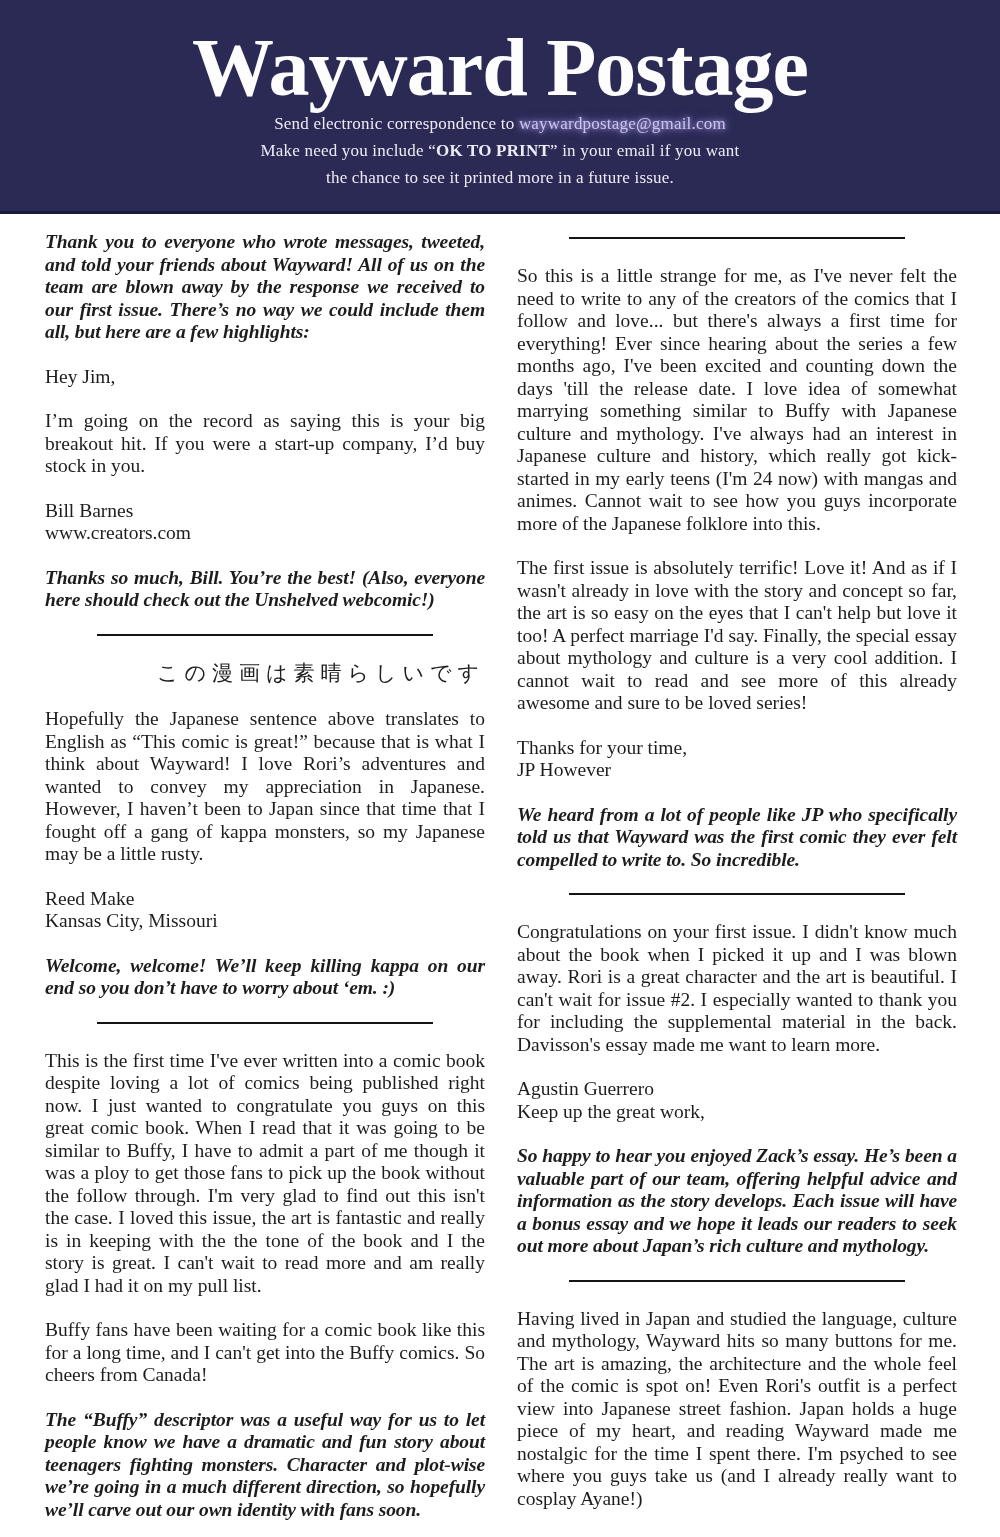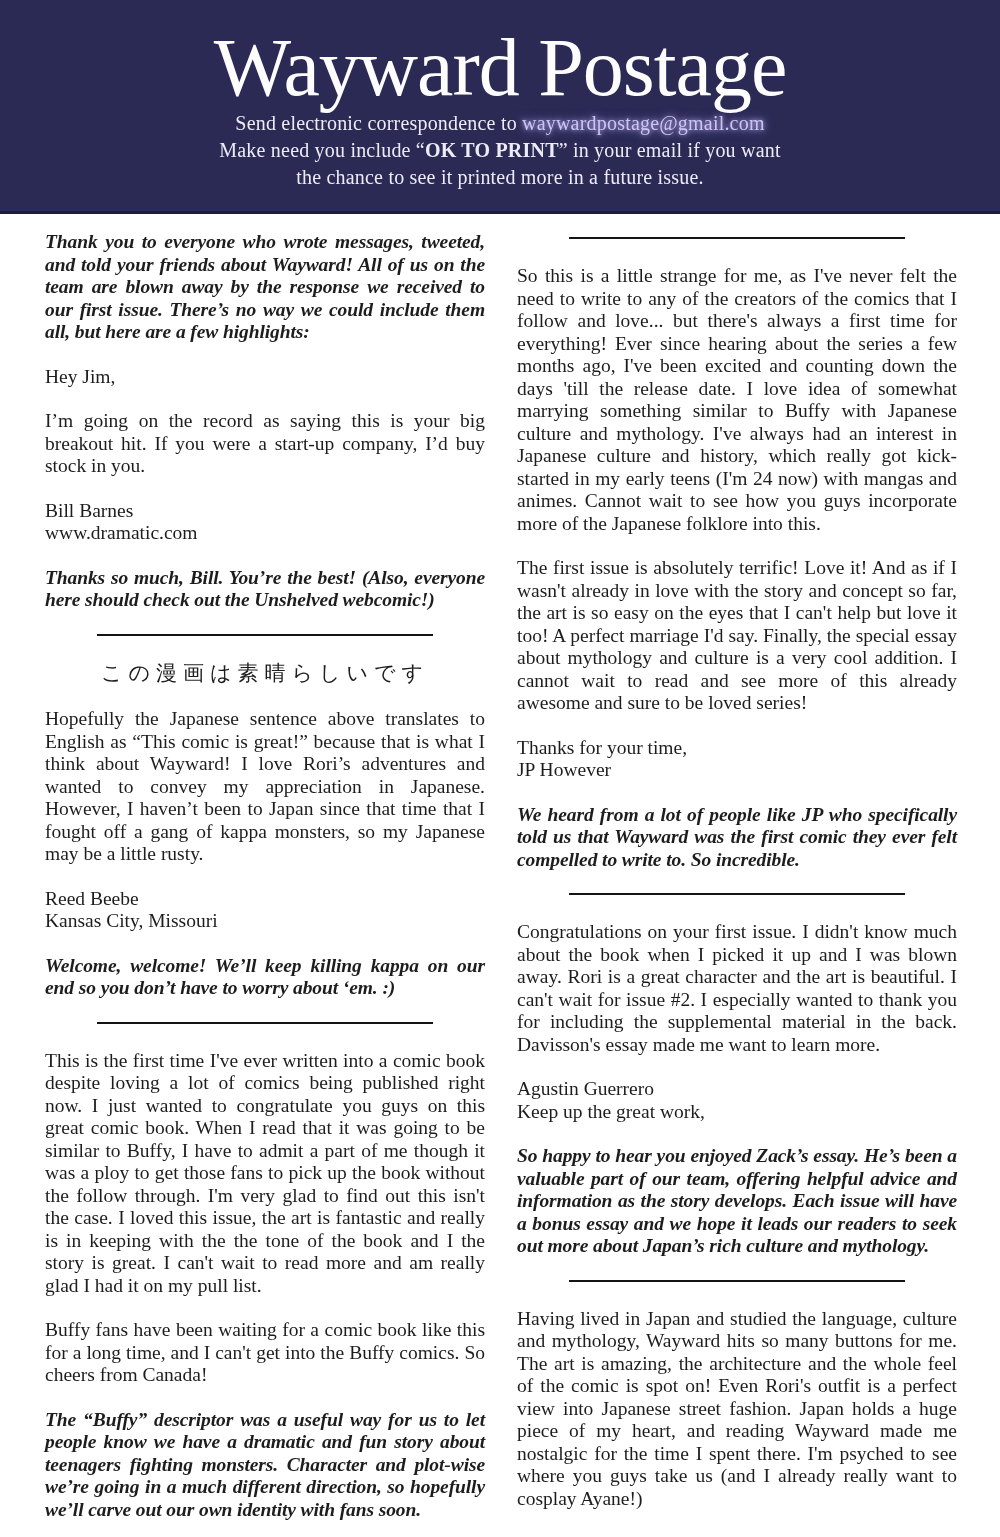--- a/index.html
+++ b/index.html
@@ -8,41 +8,41 @@
     width:1000px; height:1537px; background:#ffffff; overflow:hidden;
     font-family:"Liberation Serif", serif; color:#1d1d1d; position:relative;
   }
   
   .header {
     width:100%; height:214px; background:#2b2a55;
     border-bottom:3px solid #1d1c3e;
     text-align:center; color:#edecf6; padding-top:26px;
   }
   .title {
-    font-family:"Liberation Serif", serif; font-weight:normal;
+    font-family:"Liberation Serif", serif; font-weight:bold;
     font-size:82px; line-height:84px; color:#fdfdfe;
     letter-spacing:-1px;
   }
-  .subtitle { font-size:20px; line-height:27px; letter-spacing:0.2px; }
+  .subtitle { font-size:17px; line-height:27px; letter-spacing:0.2px; }
   .subtitle .email {
     color:#cdc5f0; text-decoration:none;
     text-shadow:0 0 5px rgba(195,185,255,0.95), 0 0 11px rgba(160,150,235,0.75);
   }
   .subtitle .b { font-weight:bold;margin-top:39px; }
   
   .cols {
     display:flex; gap:32px; padding:17px 43px 0 45px;
   }
   .col { width:440px; font-size:19.5px; line-height:22.5px; text-align:justify; }
   .para { margin-bottom:22px; }
   .bold { font-weight:bold; letter-spacing:-0.1px;font-style:italic; }
   .sig  { text-align:left; }
   .jp   {
     font-family:"DejaVu Sans", sans-serif; font-size:21px;
-    letter-spacing:6px; text-align:center; margin-bottom:24px;
+    letter-spacing:6px; text-align:right; margin-bottom:24px;
   }
   .divider {
     height:0; border-bottom:2px solid #141414;
     width:336px; margin:6px auto 26px auto;
   }
 </style>
 </head>
 <body>
 
 <div class="page">
@@ -56,28 +56,28 @@
     </div>
   </div>
 
   <div class="cols">
     <div class="col" id="col-left">
         <p class="para bold">Thank you to everyone who wrote messages, tweeted, and told your friends about Wayward! All of us on the team are blown away by the response we received to our first issue. There’s no way we could include them all, but here are a few highlights:</p>
         <p class="para">Hey Jim,</p>
         <p class="para">I’m going on the record as saying this is your big breakout hit. If you were a start-up company, I’d buy stock in you.</p>
         <div class="para sig">
           <div>Bill Barnes</div>
-          <div>www.dramatic.com</div>
+          <div>www.creators.com</div>
         </div>
         <p class="para bold">Thanks so much, Bill. You’re the best! (Also, everyone here should check out the Unshelved webcomic!)</p>
         <div class="divider"></div>
         <p class="para jp">この漫画は素晴らしいです</p>
         <p class="para">Hopefully the Japanese sentence above translates to English as “This comic is great!” because that is what I think about Wayward! I love Rori’s adventures and wanted to convey my appreciation in Japanese.  However, I haven’t been to Japan since that time that I fought off a gang of kappa monsters, so my Japanese may be a little rusty.</p>
         <div class="para sig">
-          <div>Reed Beebe</div>
+          <div>Reed Make</div>
           <div>Kansas City, Missouri</div>
         </div>
         <p class="para bold">Welcome, welcome! We’ll keep killing kappa on our end so you don’t have to worry about ‘em. :)</p>
         <div class="divider"></div>
         <p class="para">This is the first time I've ever written into a comic book despite loving a lot of comics being published right now. I just wanted to congratulate you guys on this great comic book. When I read that it was going to be similar to Buffy, I have to admit a part of me though it was a ploy to get those fans to pick up the book without the follow through. I'm very glad to find out this isn't the case. I loved this issue, the art is fantastic and really is in keeping with the the tone of the book and I the story is great. I can't wait to read more and am really glad I had it on my pull list.</p>
         <p class="para">Buffy fans have been waiting for a comic book like this for a long time, and I can't get into the Buffy comics. So cheers from Canada!</p>
         <p class="para bold">The “Buffy” descriptor was a useful way for us to let people know we have a dramatic and fun story about teenagers fighting monsters. Character and plot-wise we’re going in a much different direction, so hopefully we’ll carve out our own identity with fans soon.</p>
       </div>
     <div class="col" id="col-right">
         <div class="divider"></div>

